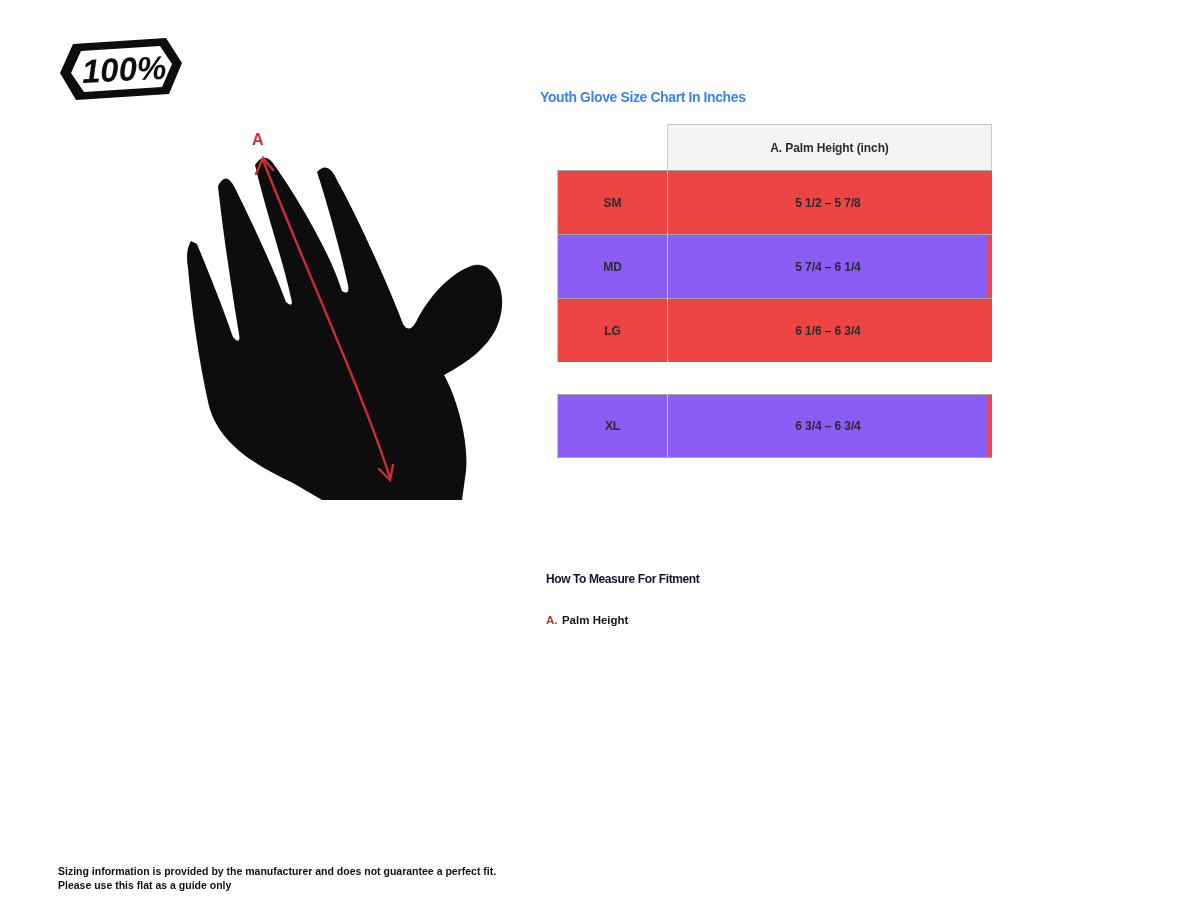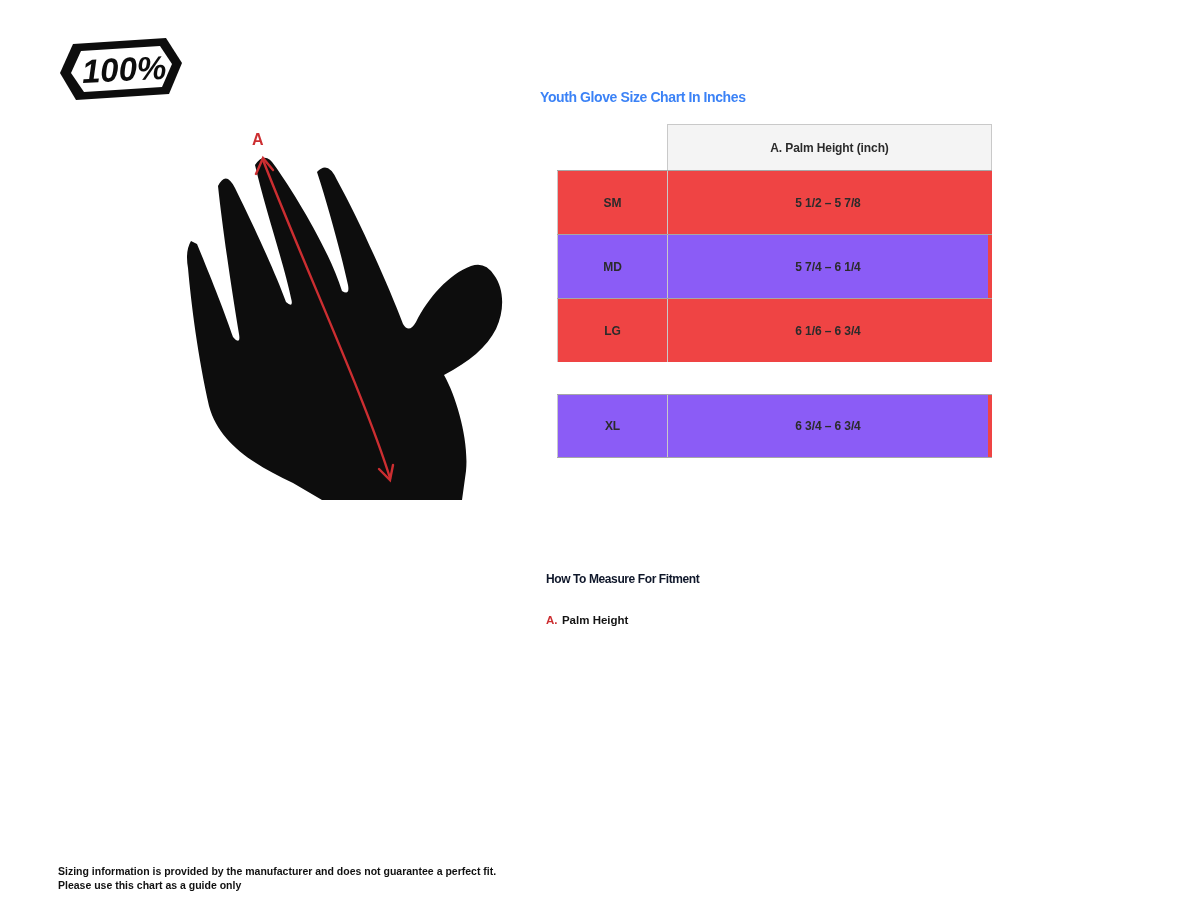--- a/index.html
+++ b/index.html
@@ -145,14 +145,14 @@
   <div class="measure-item">
     <div>
       <span class="measure-key">A.</span>
       <span class="measure-name">Palm Height</span>
     </div>
   </div>
 </div>
 
 <div class="footer">
   <div>Sizing information is provided by the manufacturer and does not guarantee a perfect fit.</div>
-  <div>Please use this chart as a guide only</div>
+  <div>Please use this flat as a guide only</div>
 </div>
 
 </body></html>

